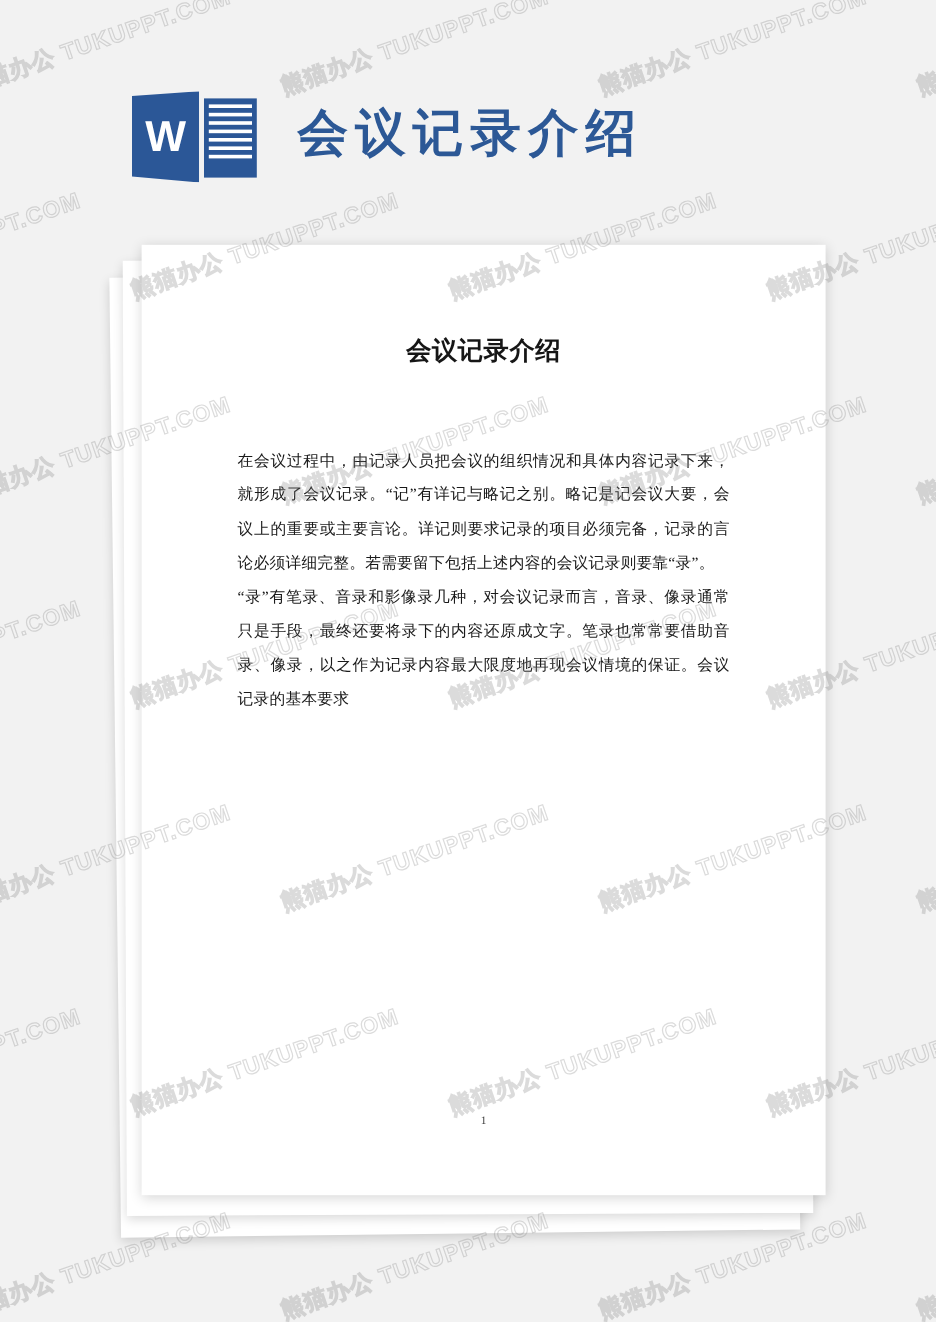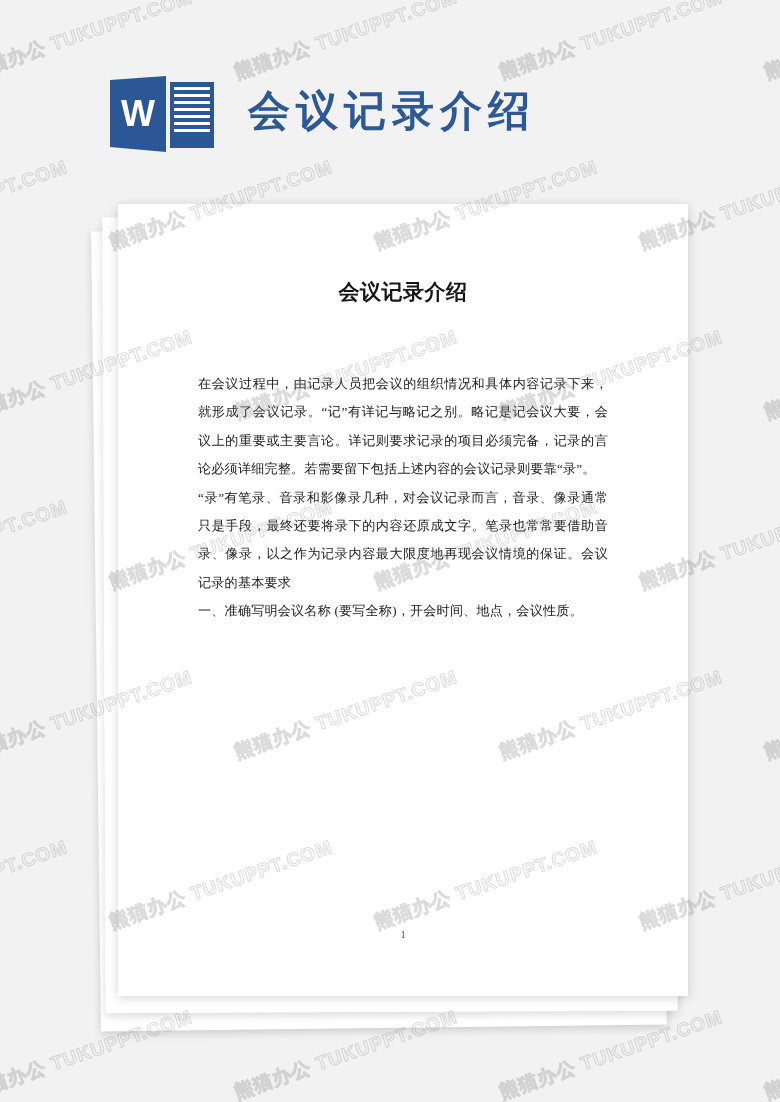--- a/index.html
+++ b/index.html
@@ -194,21 +194,20 @@
 
 <div class="sheet" id="sheet-back-2"></div>
 <div class="sheet" id="sheet-back-1"></div>
 
 <div class="sheet" id="sheet-front">
   <div id="doc-title">会议记录介绍</div>
 
   <div id="doc-body">
     <p>在会议过程中，由记录人员把会议的组织情况和具体内容记录下来，就形成了会议记录。“记”有详记与略记之别。略记是记会议大要，会议上的重要或主要言论。详记则要求记录的项目必须完备，记录的言论必须详细完整。若需要留下包括上述内容的会议记录则要靠“录”。</p>
     <p>“录”有笔录、音录和影像录几种，对会议记录而言，音录、像录通常只是手段，最终还要将录下的内容还原成文字。笔录也常常要借助音录、像录，以之作为记录内容最大限度地再现会议情境的保证。会议记录的基本要求</p>
-    <p>一、准确写明会议名称 (要写全称)，开会时间、地点，会议性质。</p>
   </div>
 
   <div id="page-number">1</div>
 </div>
 
 <div id="watermark-layer">
     <div class="wm" style="left: -30px; top: 60px;">熊猫办公 TUKUPPT.COM</div>
     <div class="wm" style="left: 235px; top: 60px;">熊猫办公 TUKUPPT.COM</div>
     <div class="wm" style="left: 500px; top: 60px;">熊猫办公 TUKUPPT.COM</div>
     <div class="wm" style="left: 765px; top: 60px;">熊猫办公 TUKUPPT.COM</div>

